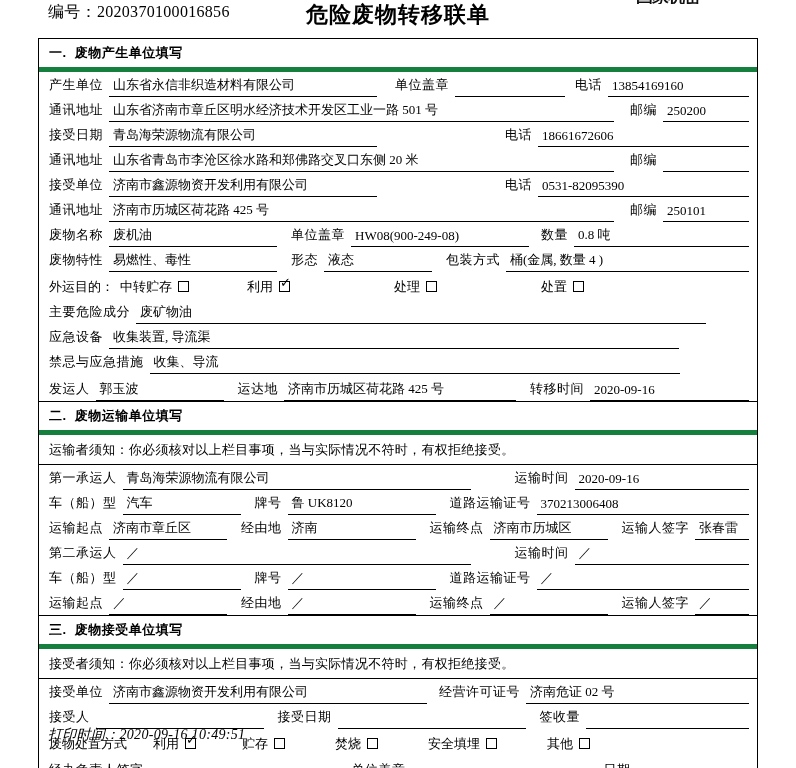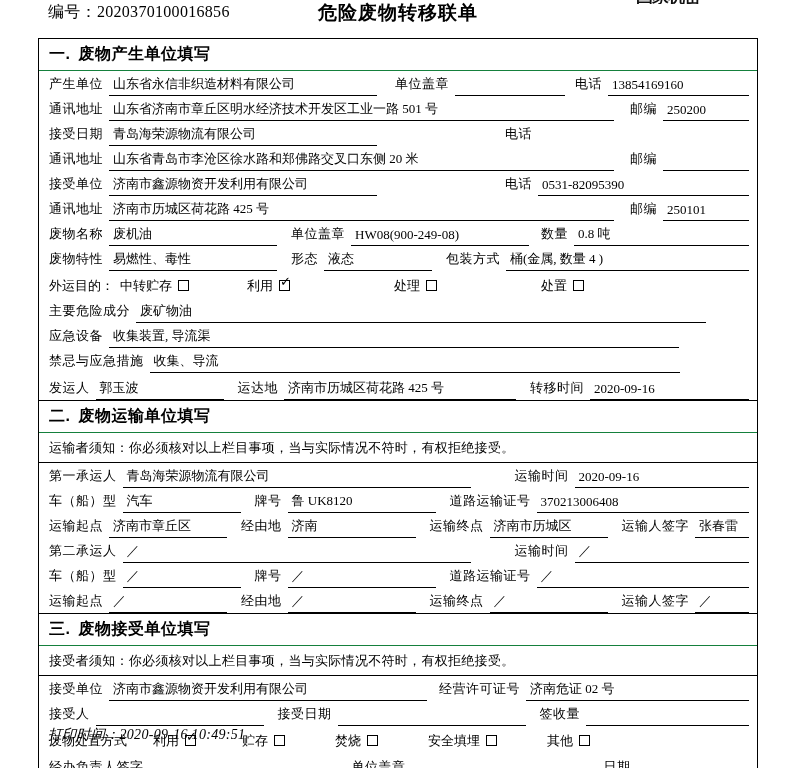--- a/index.html
+++ b/index.html
@@ -26,21 +26,21 @@
     left: 48px;
     top: 2px;
     font-size: 16px;
     letter-spacing: .3px;
   }
   .doc-title {
     position: absolute;
     left: 0; right: 0;
     top: 0;
     text-align: center;
-    font-size: 19px;
+    font-size: 22px;
     font-weight: bold;
     font-family: "Liberation Sans", "DejaVu Sans", sans-serif;
     letter-spacing: 1px;
   }
   .stamp {
     position: absolute;
     right: 96px;
     top: -8px;
     font-size: 17px;
     font-weight: bold;
@@ -54,24 +54,24 @@
   
   .form {
     position: absolute;
     left: 38px;
     top: 38px;
     width: 720px;
     border: 1px solid #000;
     border-collapse: collapse;
   }
   .form .sec {
-    border-bottom: 1px solid #15803d;
+    border-bottom: 5px solid #15803d;
     font-weight: bold;
     font-family: "Liberation Sans", "DejaVu Sans", sans-serif;
-    font-size: 16px;
+    font-size: 13px;
     padding: 5px 8px 5px 10px;
     letter-spacing: .5px;
   }
   .form .sec .num { margin-right: 8px; }
   .row {
     display: flex;
     align-items: flex-end;
     padding: 0 8px 0 10px;
     height: 25px;
     font-size: 13px;
@@ -163,20 +163,21 @@
       <span class="lbl">通讯地址</span>
       <span class="val c" style="flex:1 1 auto">山东省济南市章丘区明水经济技术开发区工业一路 501 号</span>
       <span class="lbl" style="margin-left:16px">邮编</span>
       <span class="val c" style="flex:0 0 86px">250200</span>
     </div>
 
     <div class="row">
       <span class="lbl">接受日期</span>
       <span class="val c" style="flex:0 0 268px">青岛海荣源物流有限公司</span>
       <span class="lbl" style="margin-left:128px">电话</span>
+      <span class="val c">18661672606</span>
     </div>
 
     <div class="row">
       <span class="lbl">通讯地址</span>
       <span class="val c" style="flex:1 1 auto">山东省青岛市李沧区徐水路和郑佛路交叉口东侧 20 米</span>
       <span class="lbl" style="margin-left:16px">邮编</span>
       <span class="val c" style="flex:0 0 86px"></span>
     </div>
 
     <div class="row">

